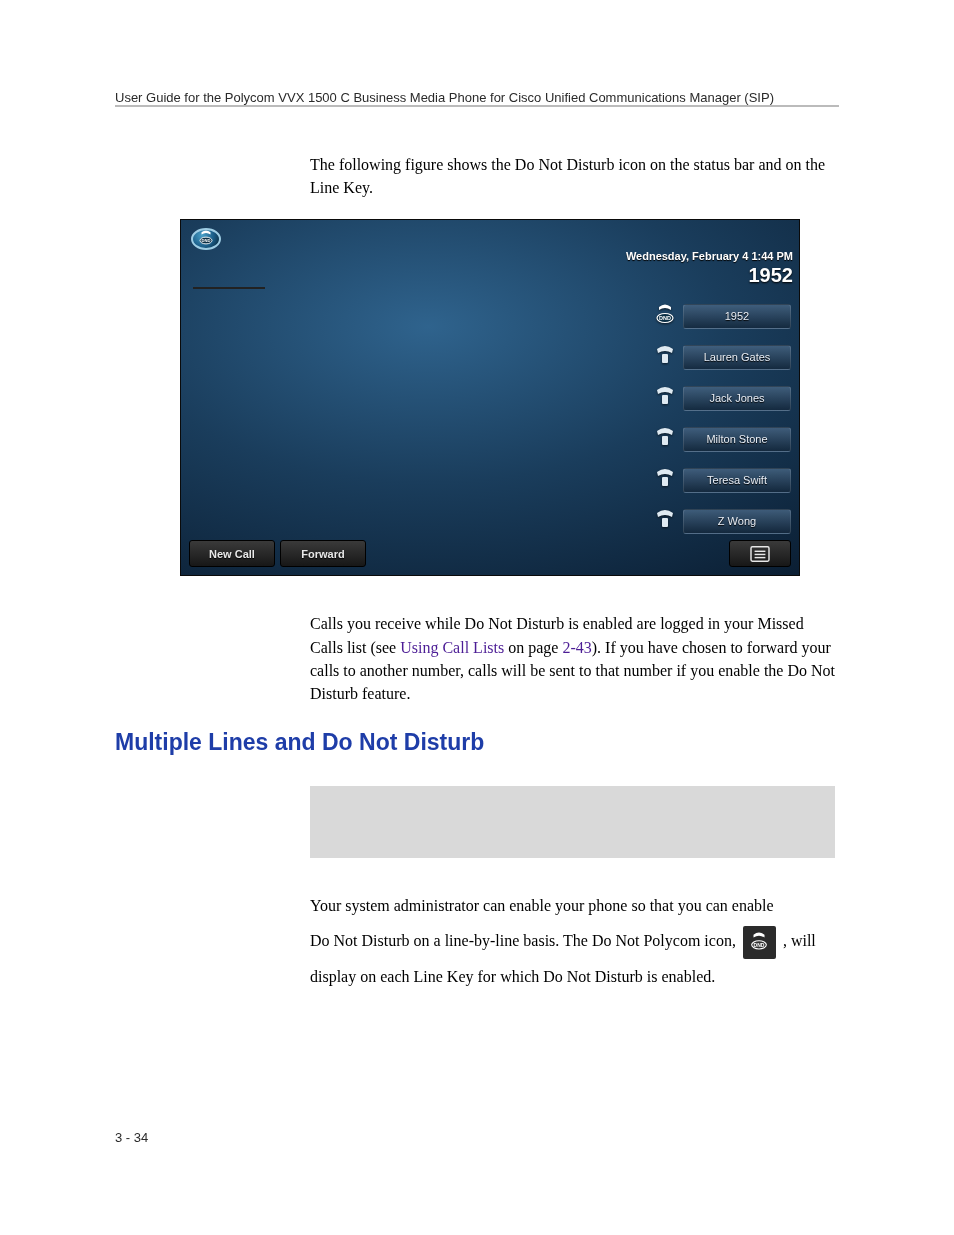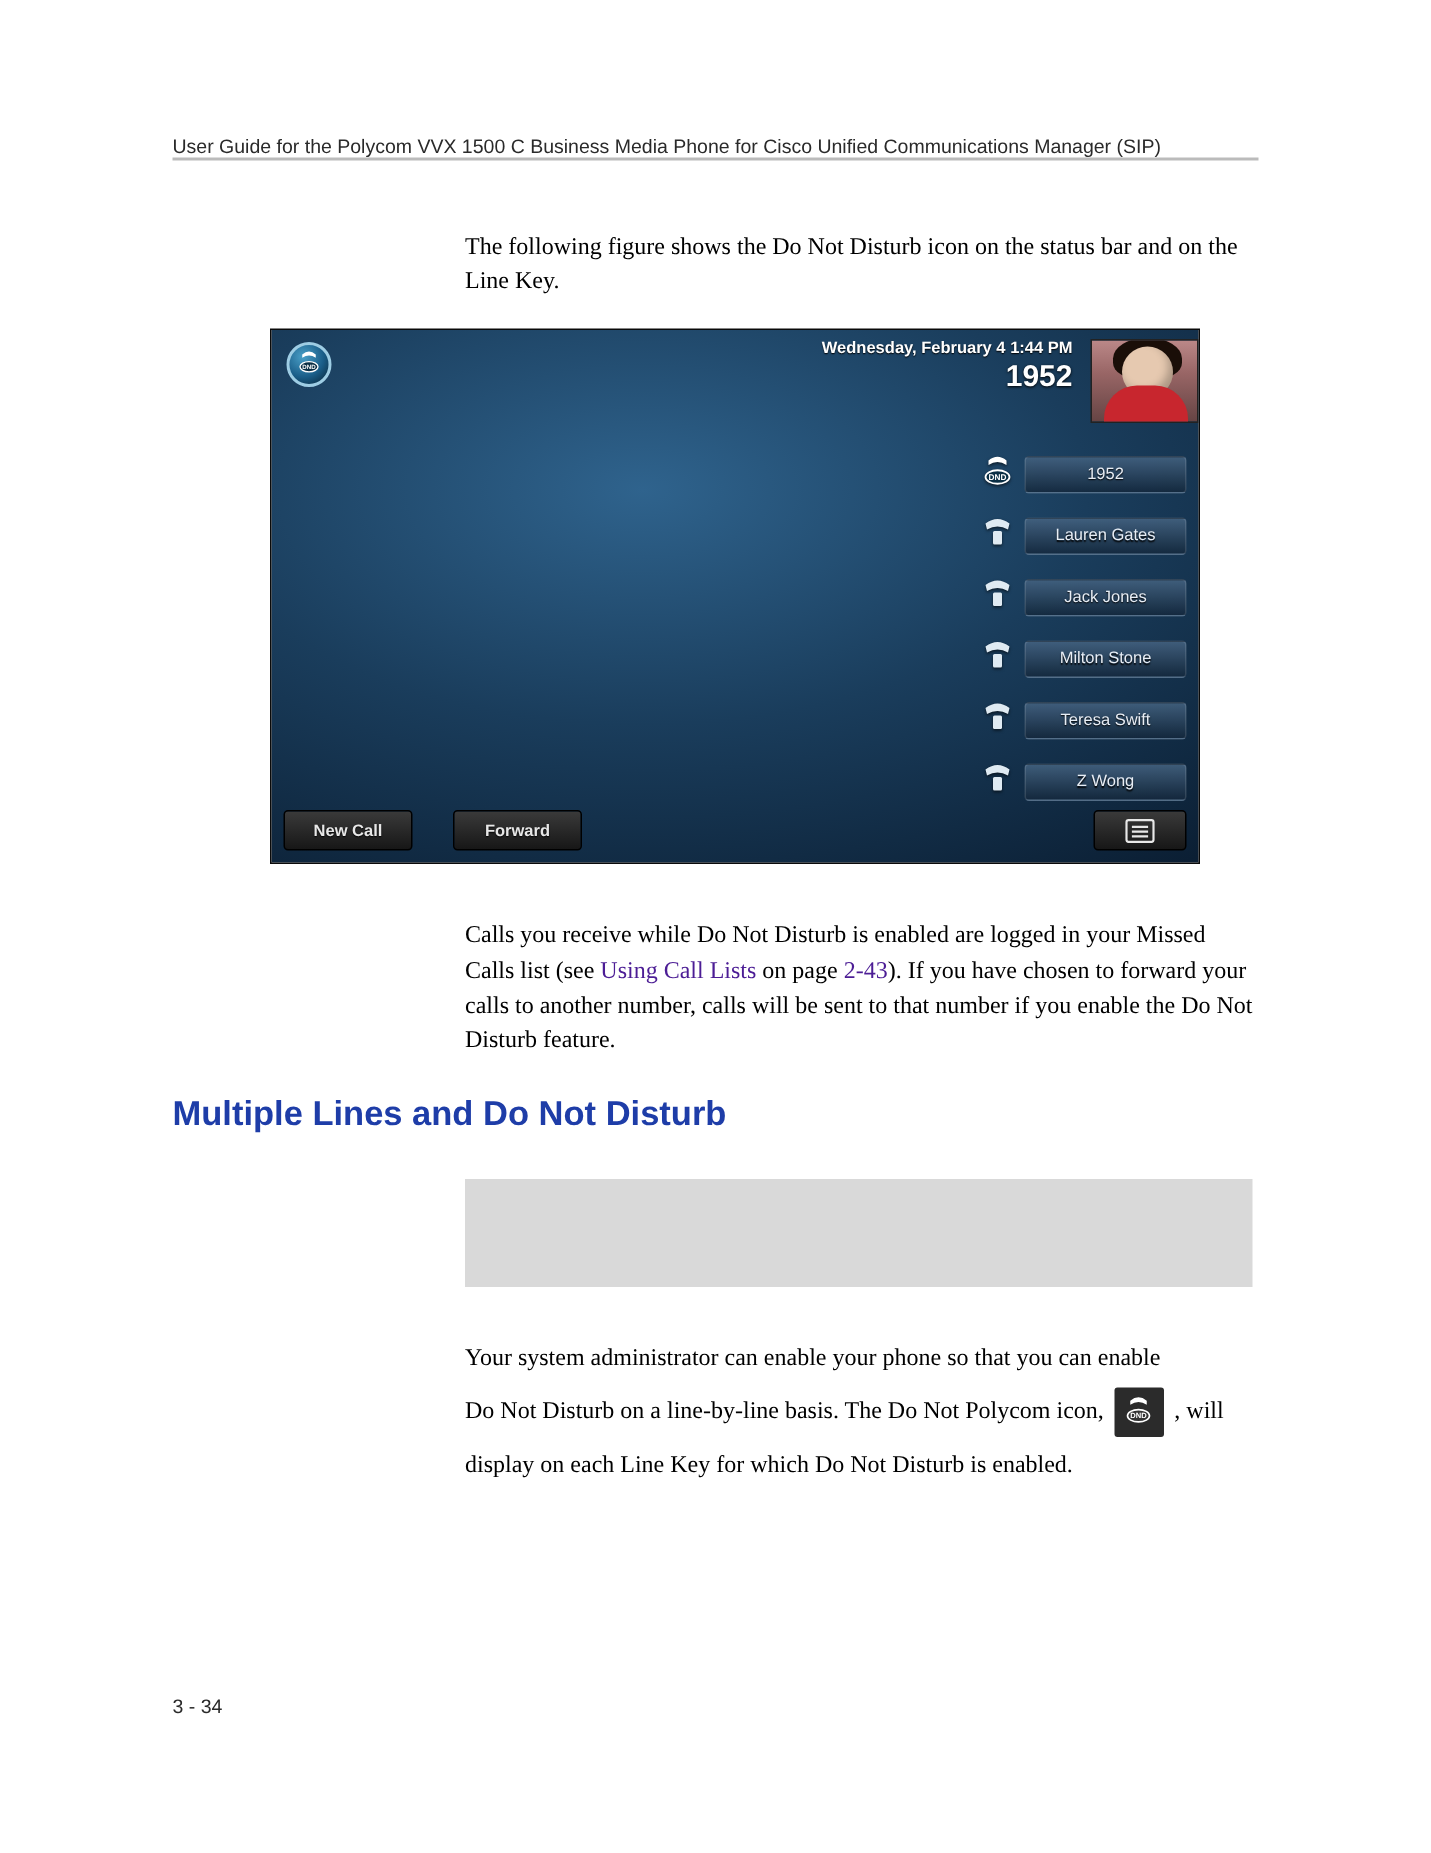--- a/index.html
+++ b/index.html
@@ -68,20 +68,21 @@
     color: #fff;
     overflow: hidden;
     border: 1px solid #0a0a0a;
   }
   .phone .statusbar {
     position: absolute;
     top: 6px; left: 6px; right: 0;
     display: flex;
     align-items: flex-start;
     height: 48px;
+    flex-direction: column;
   }
   .dnd-bubble {
     width: 30px; height: 30px;
     border-radius: 50%;
     background: radial-gradient(circle at 35% 30%, #4aa0c8 0%, #1a5d88 55%, #072030 100%);
     border: 2px solid #9ecde4;
     display: flex; align-items: center; justify-content: center;
     margin-left: 4px; margin-top: 2px;
     position: relative;
   }
@@ -165,21 +166,21 @@
     justify-content: center;
     font-size: 11px;
     color: #e8eef6;
     text-shadow: 0 1px 1px #000;
   }
 
   .softkeys {
     position: absolute;
     left: 8px; right: 8px; bottom: 8px;
     display: flex;
-    gap: 27px;
+    gap: 5px;
   }
   .softkey {
     width: 86px; height: 27px;
     background: linear-gradient(180deg, #3a3a3a 0%, #171717 100%);
     border: 1px solid #000;
     border-radius: 3px;
     display: flex; align-items: center; justify-content: center;
     font-size: 11px; font-weight: bold; color: #e8e8e8;
     text-shadow: 0 1px 1px #000;
   }

